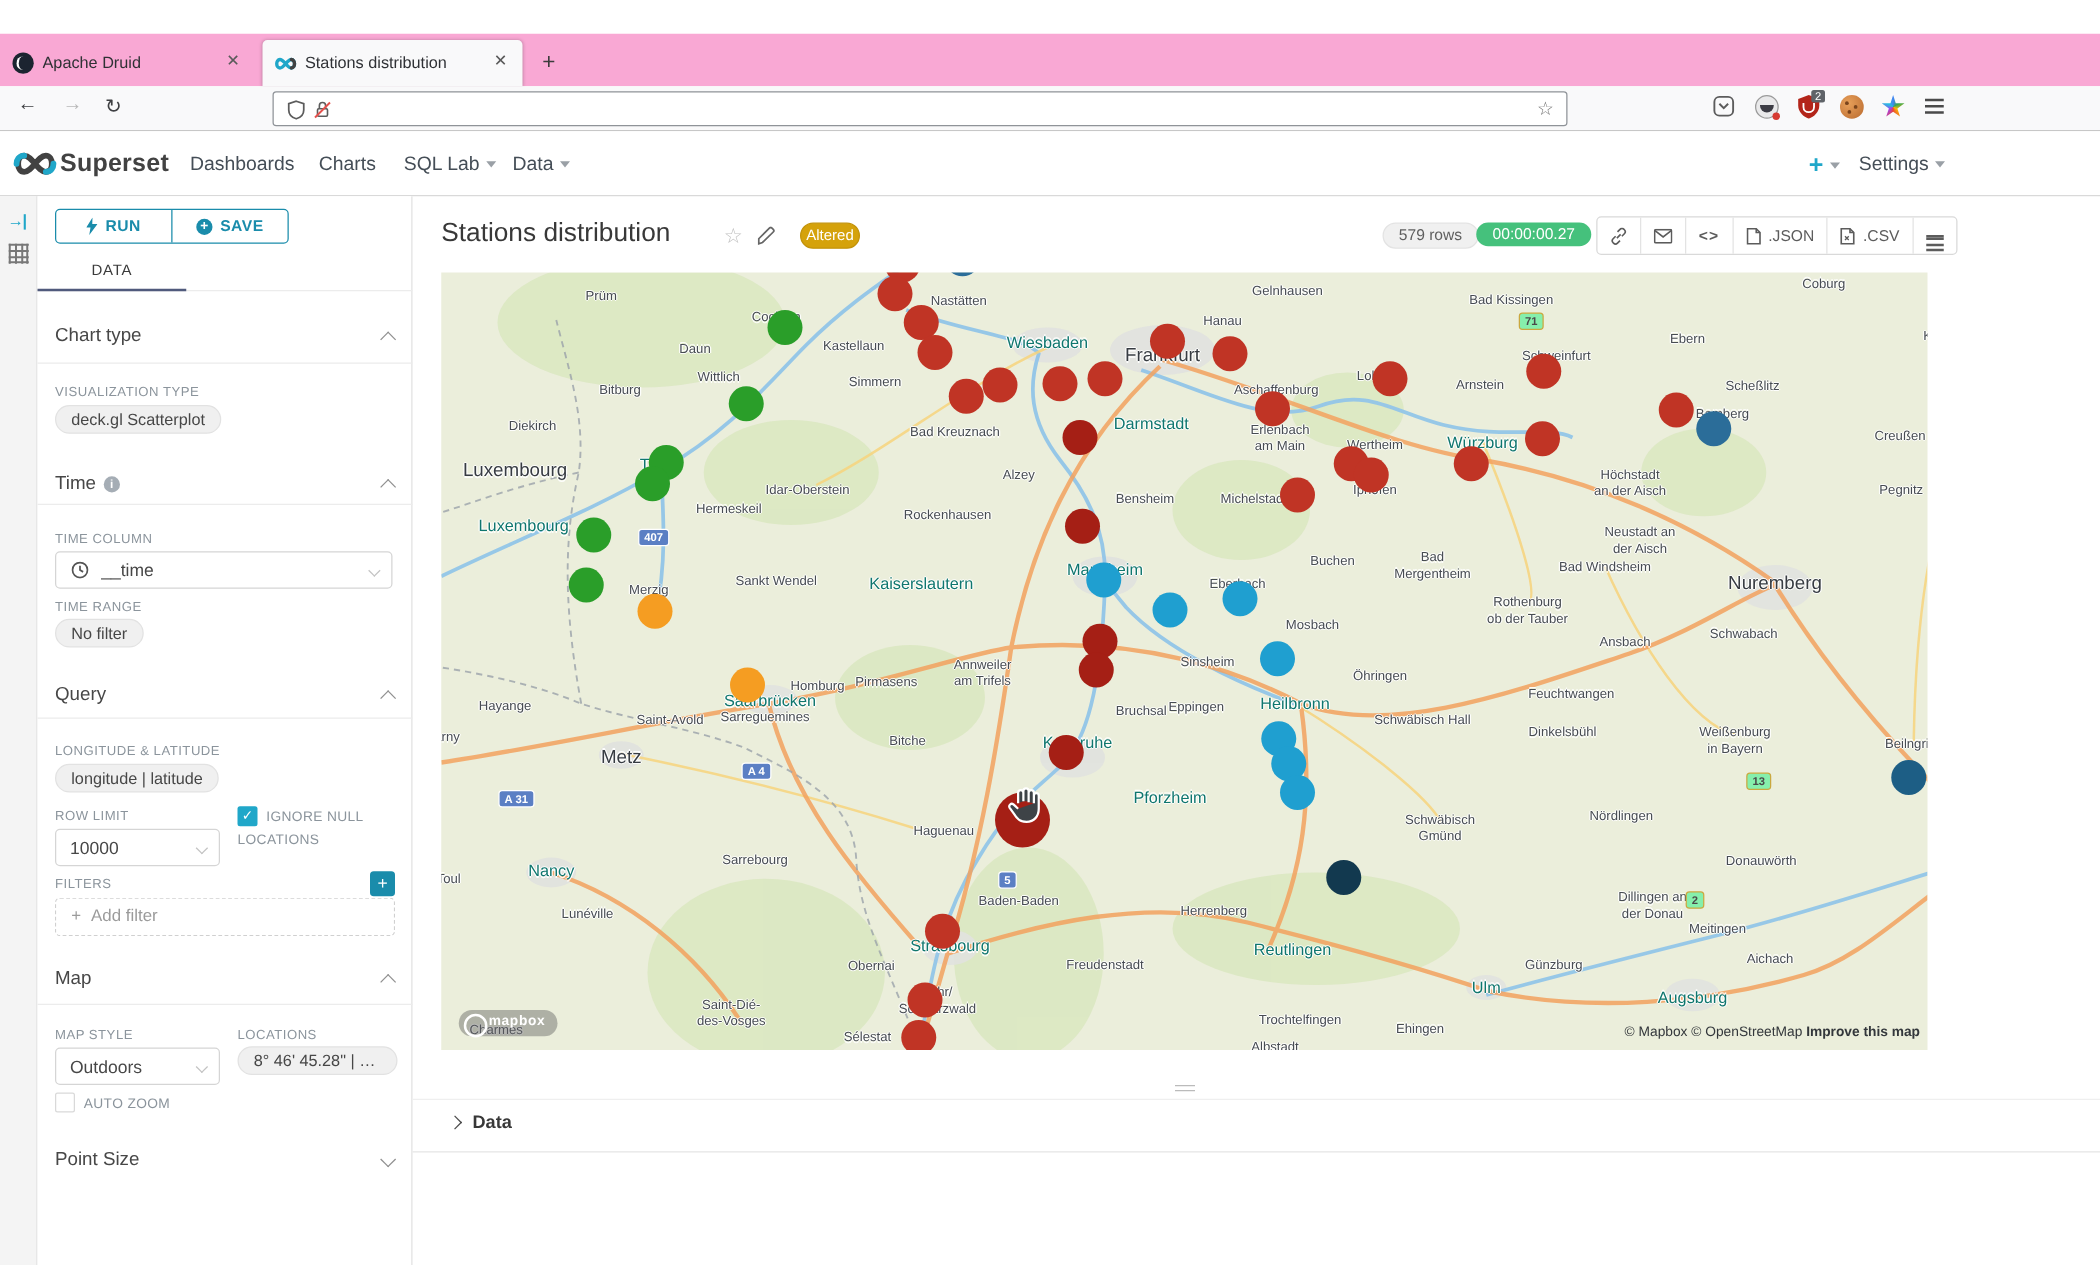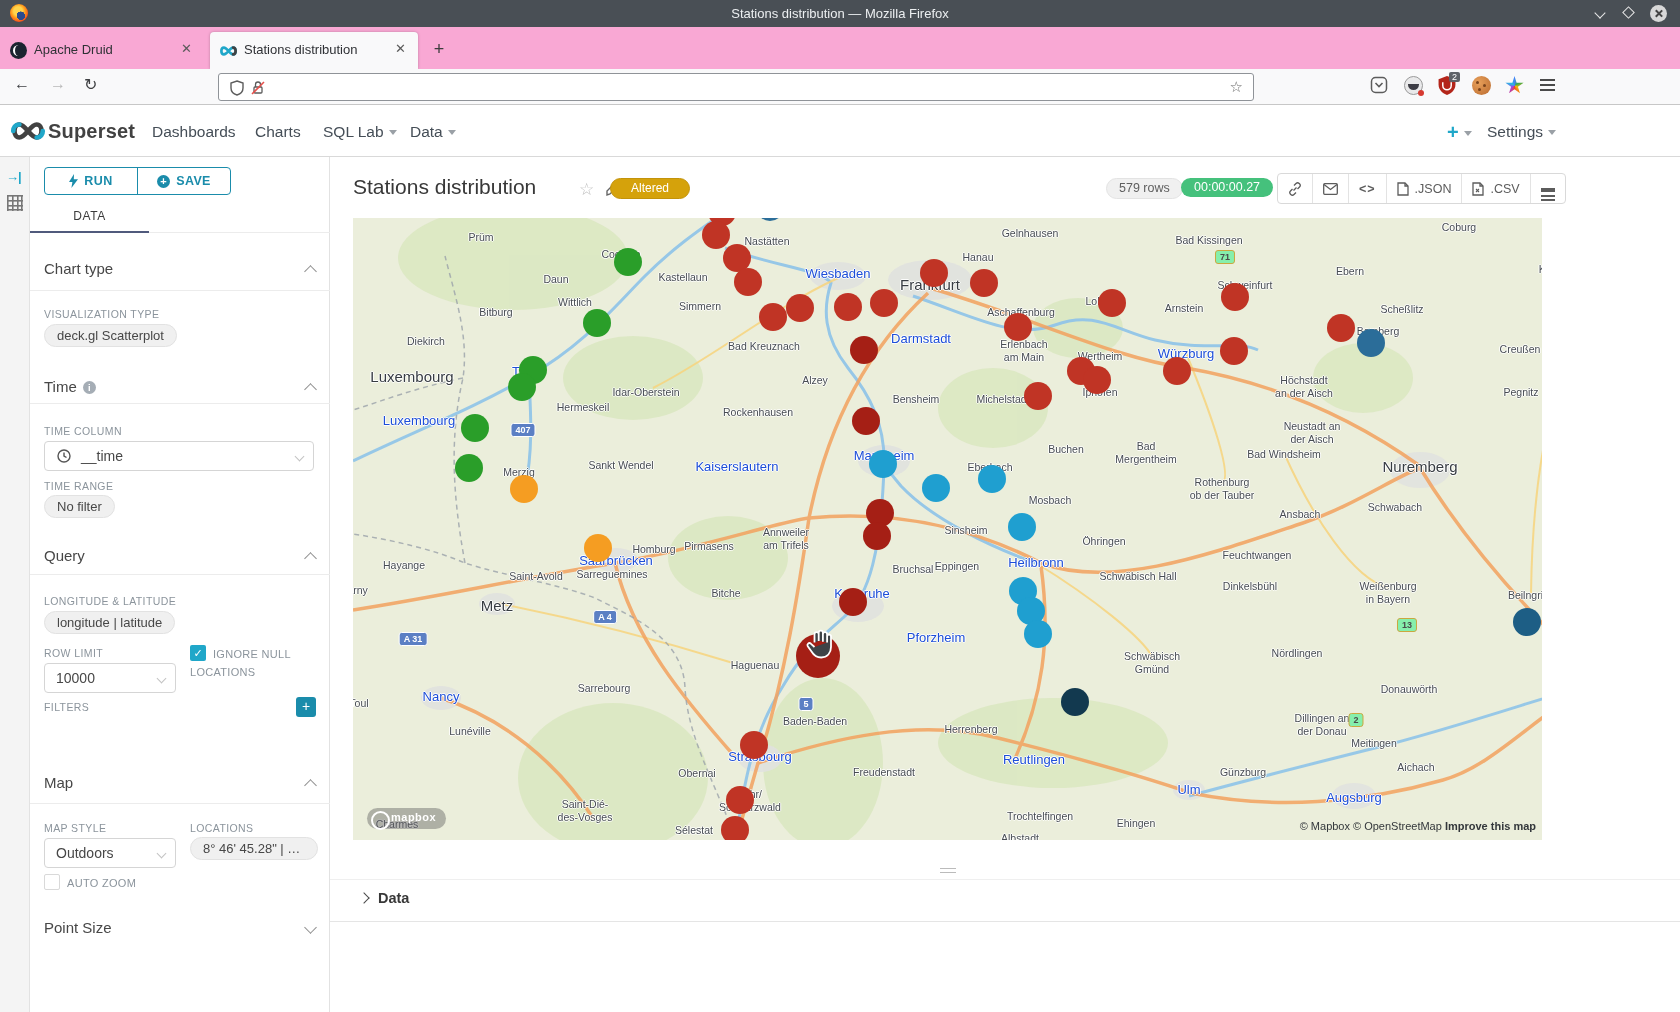--- a/index.html
+++ b/index.html
@@ -85,33 +85,33 @@
   .cbox.off{background:#fff;border:1px solid #d9d9d9}
   .cblabel{position:absolute;font-size:11px;color:#8b949c;letter-spacing:.3px}
   #add-filter-box{position:absolute;left:14px;top:561px;width:272px;height:31px;border:1px dashed #d0d0d0;border-radius:4px;color:#9b9b9b;font-size:13.5px;padding:6px 0 0 12px}
   #filters-plus{position:absolute;left:266px;top:540px;width:20px;height:20px;background:#1a8cab;border-radius:3px;color:#fff;font-size:14px;text-align:center;line-height:19px}
   .info-ic{display:inline-block;width:13px;height:13px;border-radius:50%;background:#a5adb5;color:#fff;font-size:9.5px;text-align:center;line-height:13px;vertical-align:1px;margin-left:6px;font-weight:bold}
 
   
   #chart-title{position:absolute;left:353px;top:175px;font-size:21px;color:#383838}
   #title-star{position:absolute;left:579px;top:179px;font-size:17px;color:#c0c0c0}
   #edit-ic{position:absolute;left:606px;top:181px}
-  #altered-pill{position:absolute;left:610px;top:178px;background:#d5a20b;border:1px solid #c3930a;border-radius:11px;color:#fff;font-size:12px;padding:2px 20px 3px}
+  #altered-pill{position:absolute;left:640px;top:178px;background:#d5a20b;border:1px solid #c3930a;border-radius:11px;color:#fff;font-size:12px;padding:2px 4px 3px}
   #rows-pill{position:absolute;left:1106px;top:178px;background:#f0f0f0;border:1px solid #e3e3e3;border-radius:11px;color:#5f5f5f;font-size:12.5px;padding:2px 12px 3px}
   #timer-pill{position:absolute;left:1181px;top:178px;background:#45c17c;border-radius:11px;color:#fff;font-size:12.5px;padding:2px 13px 3px}
   #hbtn-group{position:absolute;left:1277px;top:173px;height:31px;display:flex;border:1px solid #d9d9d9;border-radius:4px;background:#fff}
   .hbtn{display:flex;align-items:center;justify-content:center;gap:6px;padding:0 10px;color:#5c5c5c;font-size:12.5px}
   .hbtn+.hbtn{border-left:1px solid #e3e3e3}
   .hamb2 span{display:block;width:14px;height:2px;background:#5c5c5c;margin:2.5px 0}
 
   
   #map{position:absolute;left:353px;top:218px;width:1189px;height:622px;background:#ebeedb;overflow:hidden}
   #map svg.base{position:absolute;left:0;top:0}
   .mlabel{position:absolute;transform:translateX(-50%);font-size:10.5px;color:#474c52;line-height:1.2;text-align:center;white-space:pre-line;text-shadow:0 1px 0 rgba(255,255,255,.9),0 -1px 0 rgba(255,255,255,.9),1px 0 0 rgba(255,255,255,.9),-1px 0 0 rgba(255,255,255,.9)}
-  .mlabel.m{font-size:13px;color:#1d4ed8}
+  .mlabel.m{font-size:13px;color:#0f766e}
   .mlabel.l{font-size:15px;color:#373c42}
   .shield{position:absolute;transform:translate(-50%,-50%);font-size:9px;font-weight:bold;border-radius:3px;padding:1px 4px}
   .shield.b{background:#5b7fc4;color:#fff;border:1px solid #fff}
   .shield.y{background:#86efac;color:#4a4a4a;border:1px solid #caa83f}
   .mpoint{position:absolute;border-radius:50%;transform:translate(-50%,-50%)}
   #map-tooltip{position:absolute;left:484px;top:441px;width:240px;background:rgba(28,28,28,.78);color:#fff;font-size:12.5px;line-height:16px;padding:8px 10px;border-radius:2px}
   #mapbox-logo{position:absolute;left:14px;top:590px;height:21px;background:rgba(100,100,100,.45);border-radius:11px;color:#fff;font-size:11px;font-weight:bold;padding:3px 10px 0 24px;letter-spacing:.5px}
   #mapbox-logo:before{content:"";position:absolute;left:4px;top:3px;width:15px;height:15px;border:2px solid #fff;border-radius:50%}
   #map-attrib{position:absolute;right:6px;top:602px;font-size:11px;color:#33373b}
   #hand-cursor{position:absolute;left:448px;top:408px}
@@ -122,33 +122,20 @@
   #data-sec-top{position:absolute;left:330px;top:879px;width:1350px;height:1px;background:#efefef}
   #data-chev{position:absolute;left:360px;top:894px;width:8px;height:8px;border-top:1.8px solid #4a4a4a;border-right:1.8px solid #4a4a4a;transform:rotate(45deg)}
   #data-label{position:absolute;left:378px;top:890px;font-size:14.5px;font-weight:bold;color:#383838}
   #data-sec-bot{position:absolute;left:330px;top:921px;width:1350px;height:1px;background:#e5e5e5}
 </style>
 </head>
 <body>
 
 <div id="root">
 
-  <div id="titlebar">
-    <div id="ff-logo"></div>
-    <div id="win-title">Stations distribution — Mozilla Firefox</div>
-    <div class="winctl" style="left:1592px">
-        <span class="chev-down"></span>
-      </div>
-    <div class="winctl" style="left:1621px">
-        <span class="diamond"></span>
-      </div>
-    <div class="winctl" style="left:1650px">
-        <span class="closec"></span>
-      </div>
-  </div>
 
   <div id="tabbar">
     <div class="tab" id="tab1">
       <span class="druid-ic"></span>
       <span class="lbl">Apache Druid</span>
       <span class="x">✕</span>
     </div>
     <div class="tab" id="tab2">
       <svg style="position:absolute;left:9px;top:13px" width="19" height="12" viewBox="0 0 50 30">
         <path d="M13,6 C4,6 4,24 13,24 C22,24 28,6 37,6 C46,6 46,24 37,24 C28,24 22,6 13,6" fill="none" stroke="#20a7c9" stroke-width="7" stroke-linecap="round"></path>
@@ -269,20 +256,21 @@
     <div class="flabel" style="top:490px">ROW LIMIT</div>
     <div class="select" style="top:506px">
       <span class="val">10000</span>
       <span class="sel-caret"></span>
     </div>
     <div class="cbox on" style="left:160px;top:488px">✓</div>
     <div class="cblabel" style="left:183px;top:491px">IGNORE NULL</div>
     <div class="cblabel" style="left:160px;top:509px">LOCATIONS</div>
     <div class="flabel" style="top:544px">FILTERS</div>
     <div id="filters-plus">+</div>
+    <div id="add-filter-box"><span style="margin-right:8px">+</span><span>Add filter</span></div>
 
     <div class="sec-title" style="top:617px">Map</div>
     <div class="sec-chev chev-up" style="top:624px"></div>
     <div class="sec-div" style="top:646px"></div>
     <div class="flabel" style="top:665px">MAP STYLE</div>
     <div class="select" style="top:681px">
       <span class="val">Outdoors</span>
       <span class="sel-caret"></span>
     </div>
     <div class="flabel" style="left:160px;top:665px">LOCATIONS</div>

